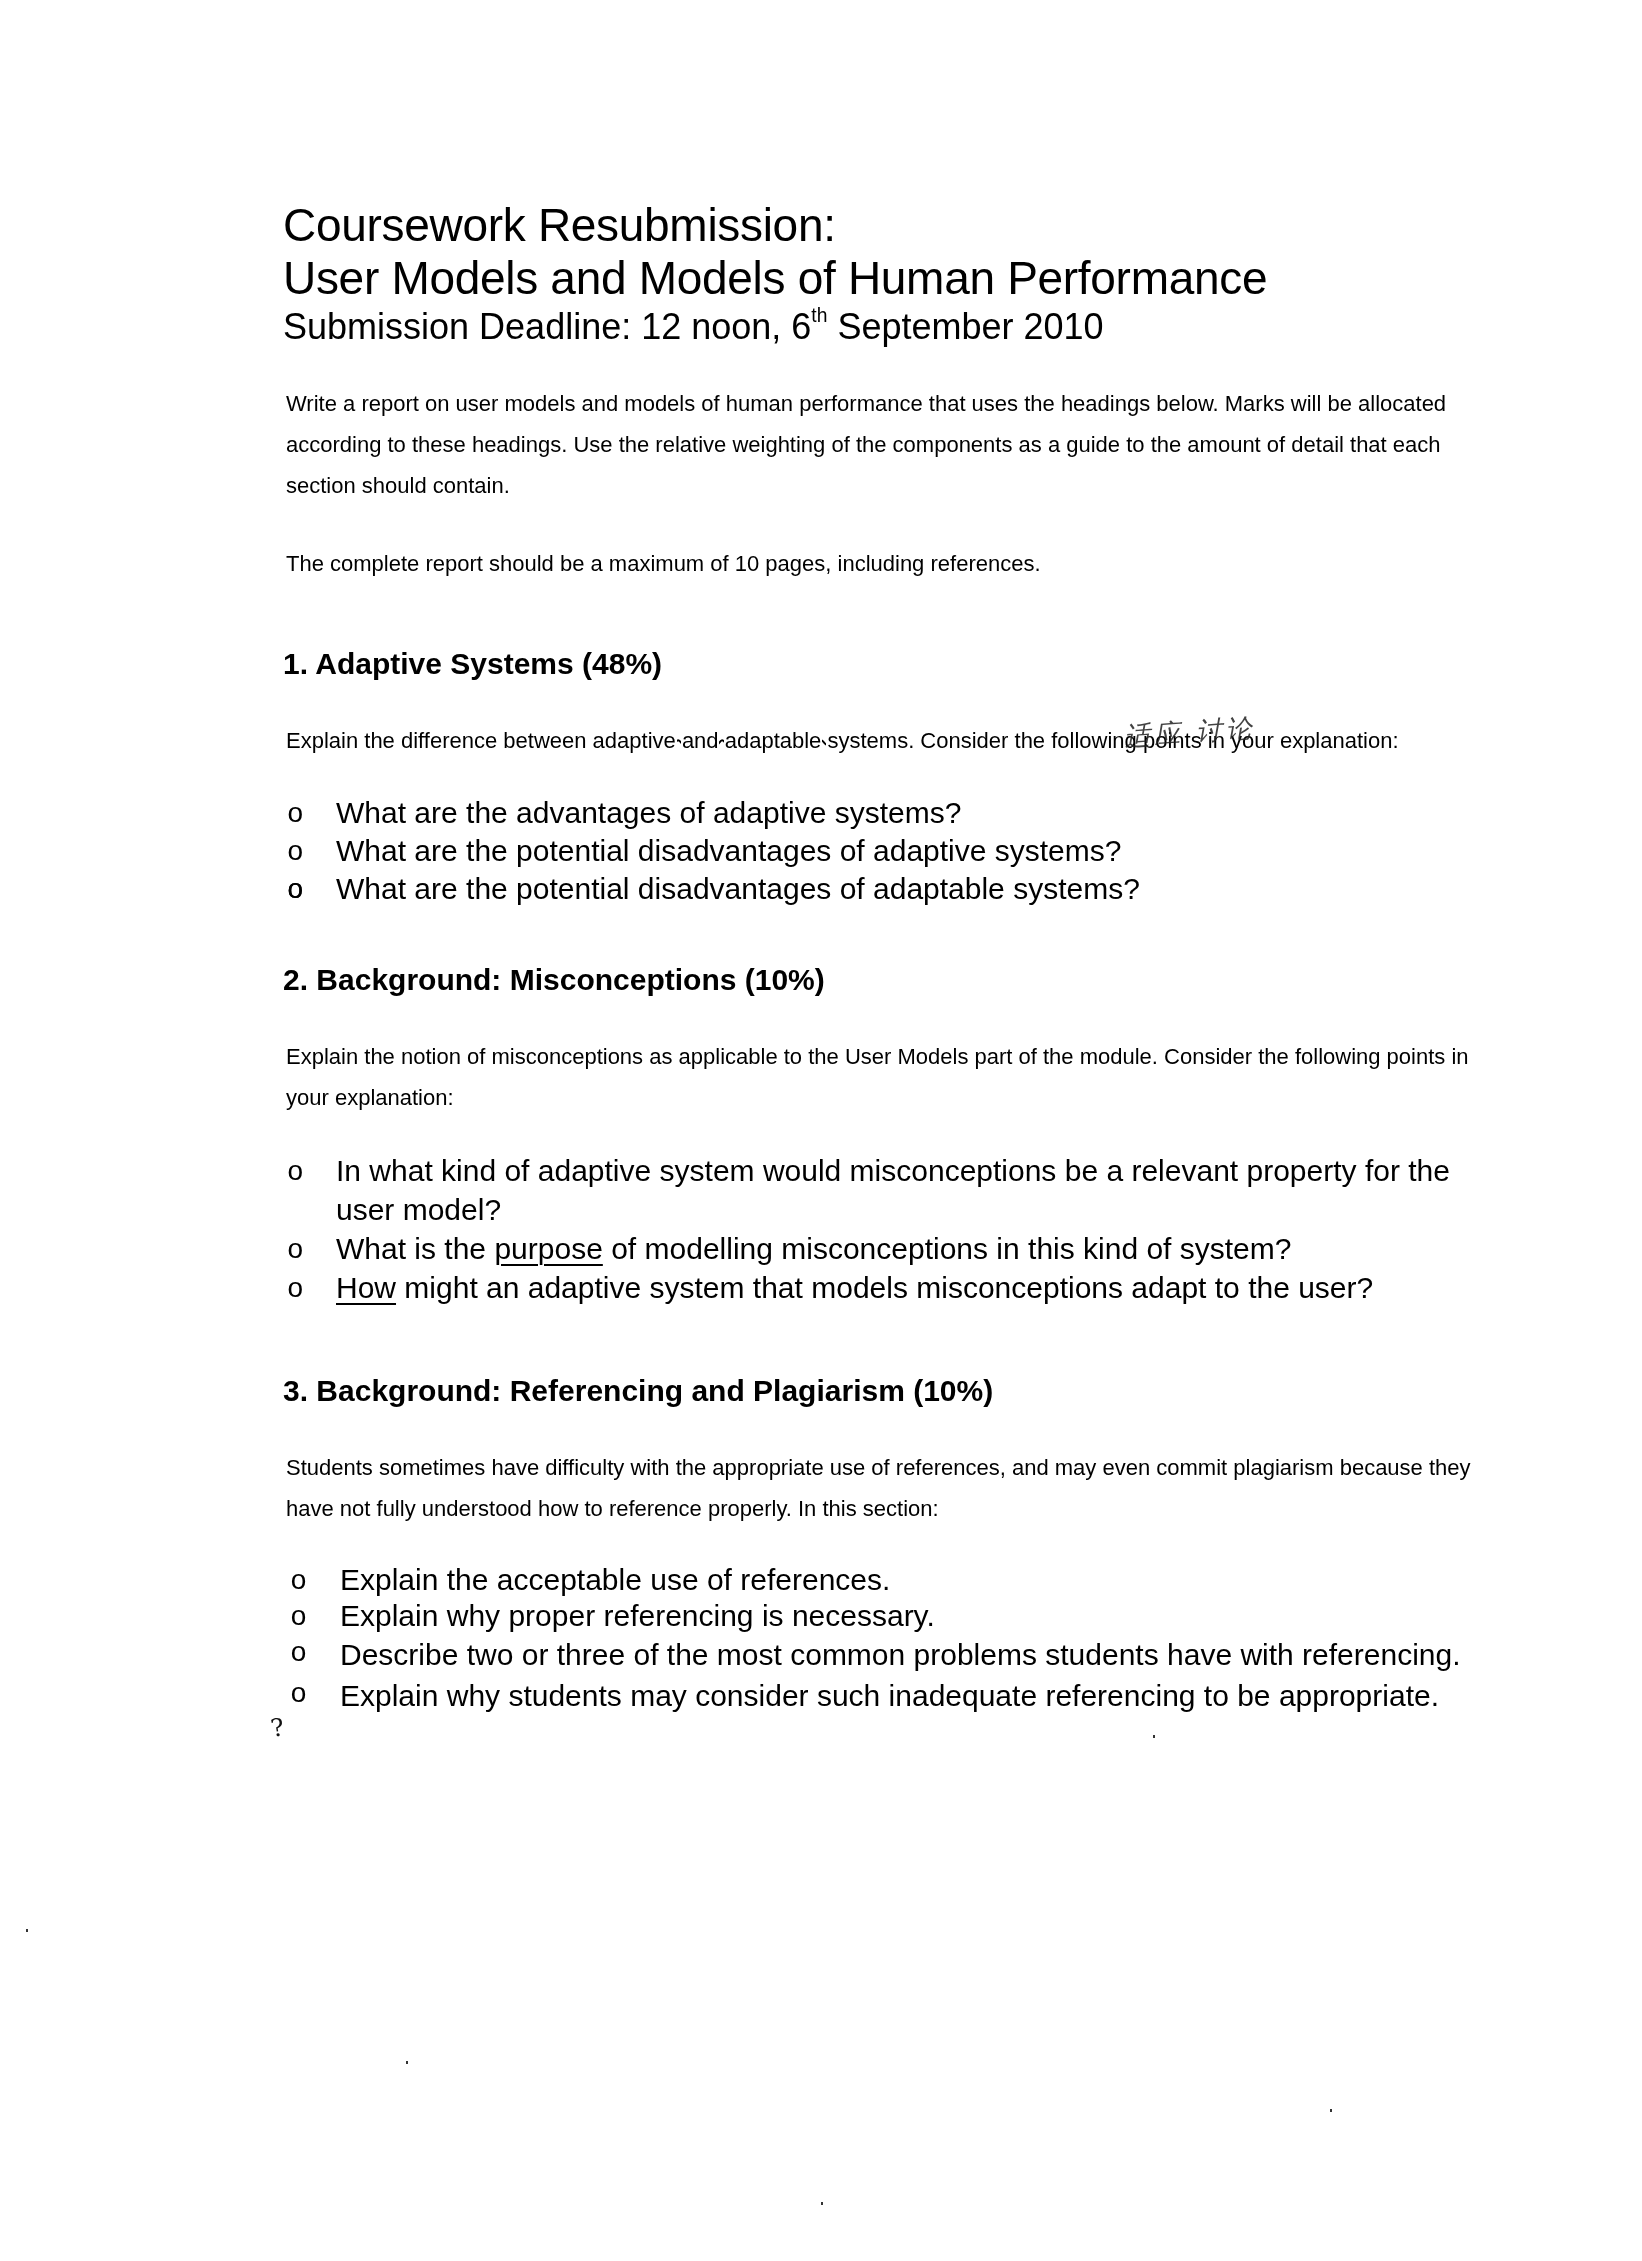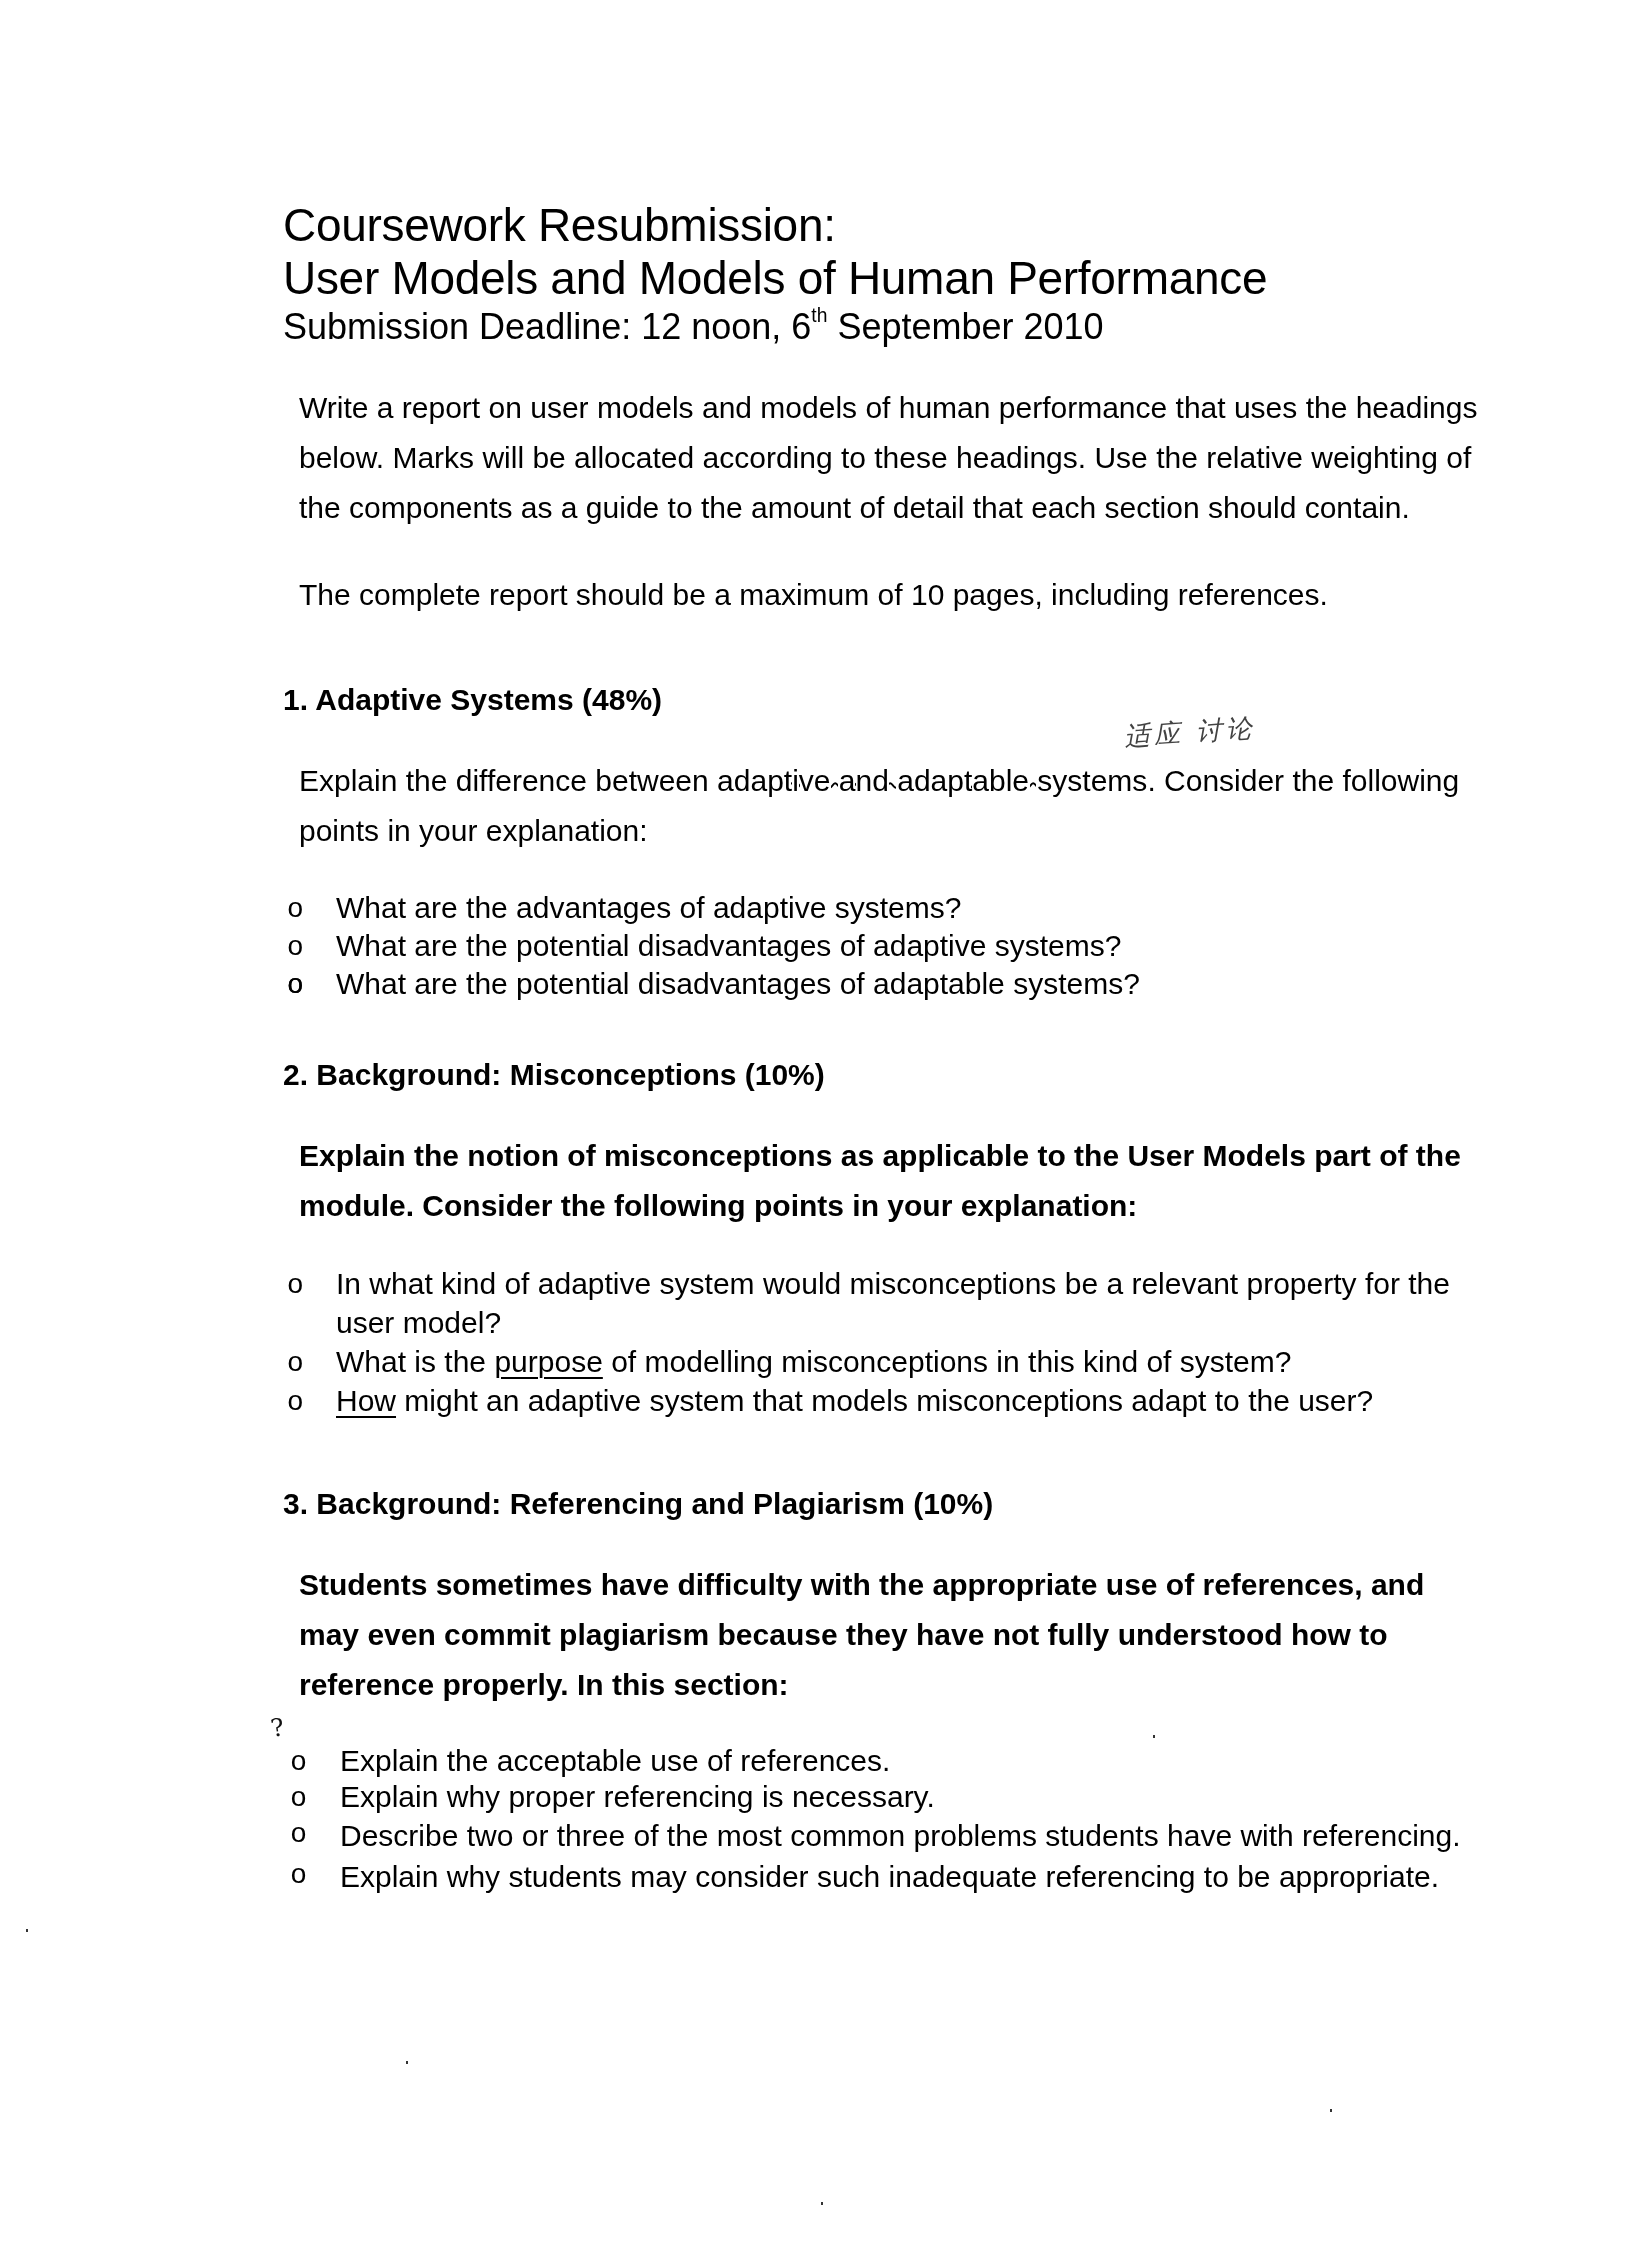--- a/index.html
+++ b/index.html
@@ -40,36 +40,36 @@
       line-height: 43px;
       margin: 0;
       font-weight: normal;
     }
     .deadline sup {
       font-size: 19.3px;
       vertical-align: 17px;
       line-height: 0;
     }
     .para {
-      font-size: 30px;
-      line-height: 50px;
-      margin: 16px;
+      font-size: 22px;
+      line-height: 41px;
+      margin: 3px;
     }
     .intro { margin-top: 35px; }
     .intro-2 { margin-top: 37px; }
     .section-heading {
       font-size: 30px;
       line-height: 39px;
       font-weight: bold;
       margin: 0;
     }
     .s1-heading { margin-top: 60px; }
     .s2-heading { margin-top: 52px; }
     .s3-heading { margin-top: 64px; }
-    .section-desc { margin-top: 37px; font-weight: bold; }
+    .section-desc { margin-top: 37px; }
     .s1-desc { margin-top: 37px; position: relative; }
     .bullets {
       list-style: none;
       padding: 0;
       margin: 33px 0 0 0;
     }
     .bullet-item {
       position: relative;
       padding-left: 53px;
       font-size: 30px;

